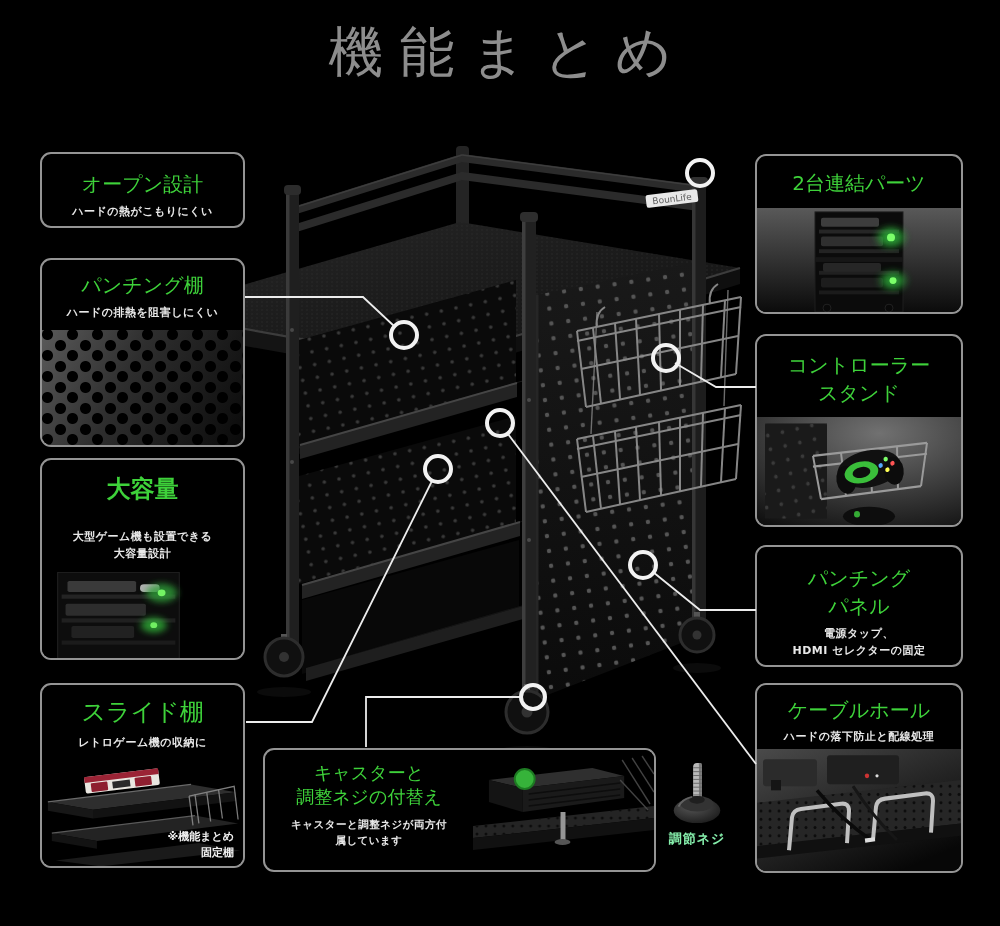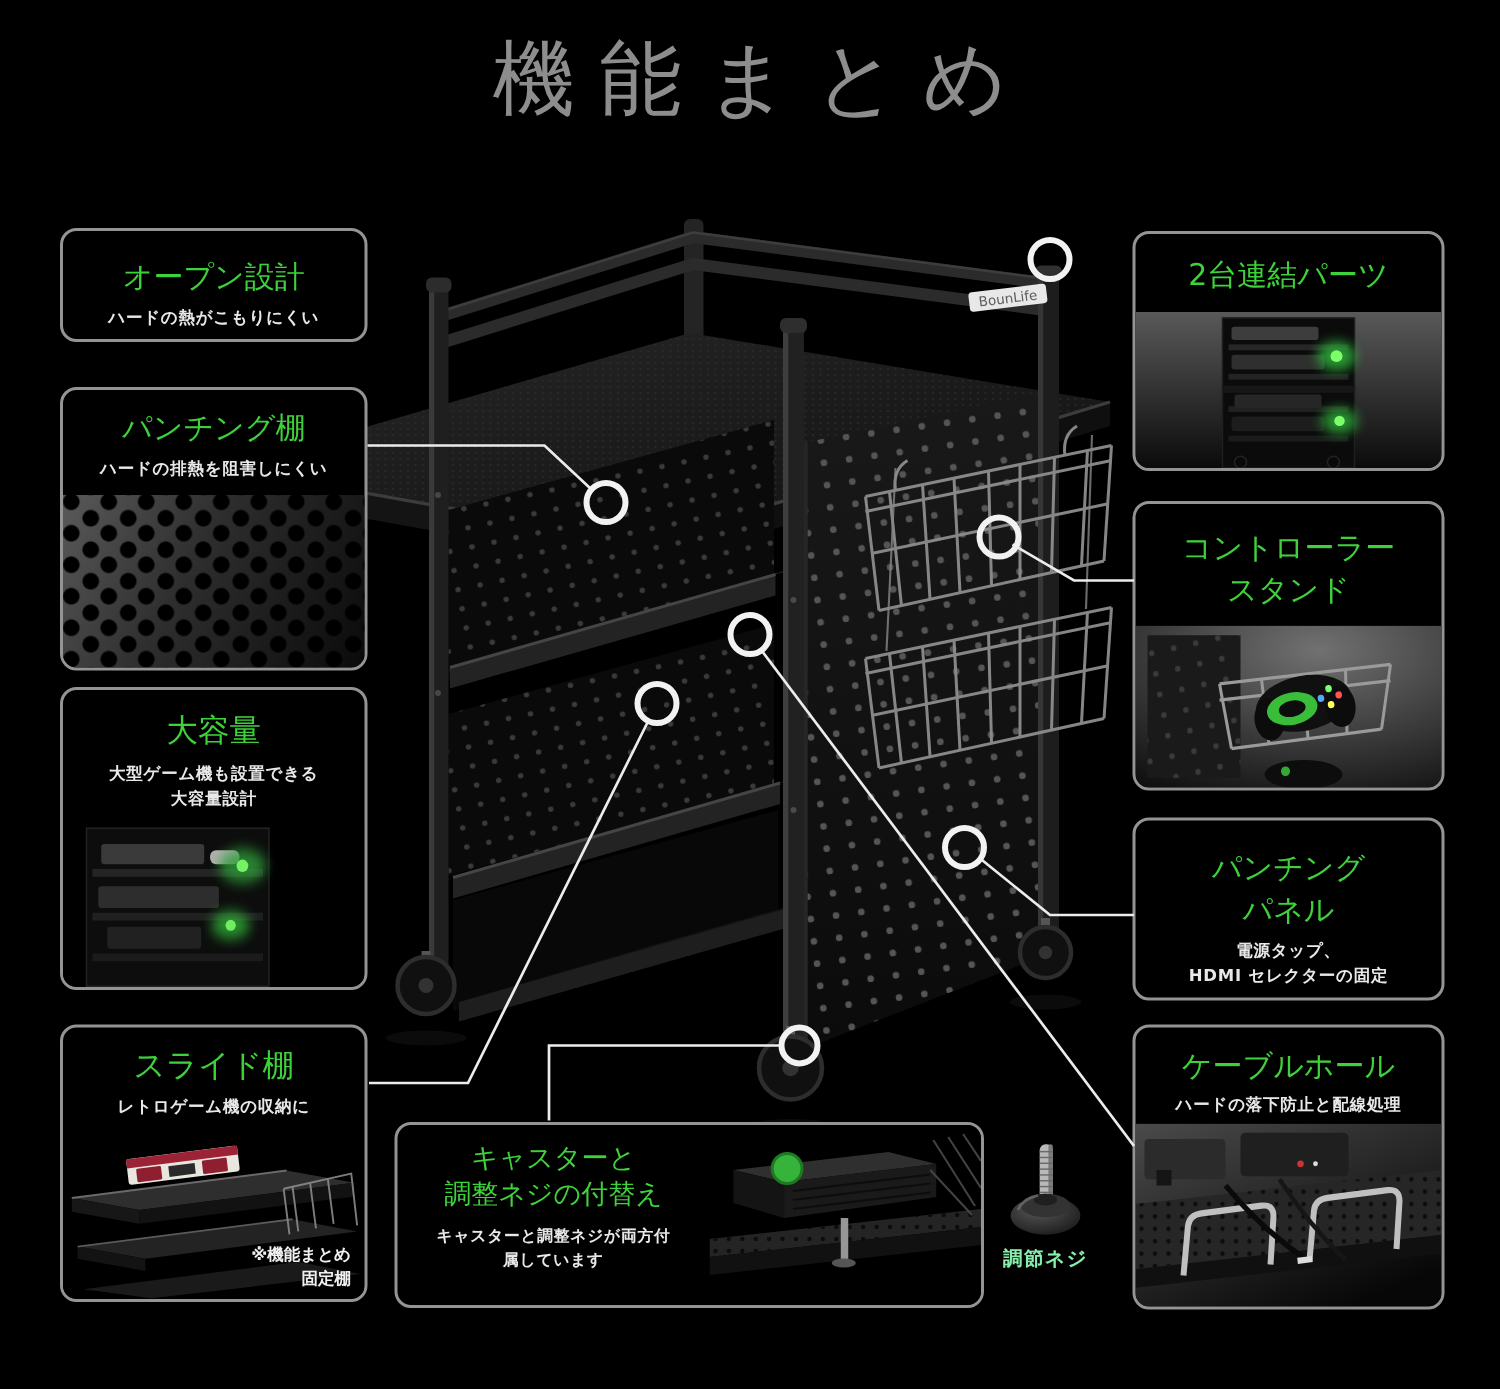--- a/index.html
+++ b/index.html
@@ -9,21 +9,21 @@
     font-size:55px;font-weight:400;color:#8d8d8d;letter-spacing:16px;padding-left:16px;box-sizing:border-box;}
   .cart-svg,.overlay-svg{position:absolute;left:0;top:0;width:1000px;height:926px;}
   .cart-svg{z-index:1;}
   .overlay-svg{z-index:3;pointer-events:none;}
   .card{position:absolute;z-index:2;background:#000;border:2px solid var(--border-gray,#949494);
     border-radius:11px;box-sizing:border-box;display:flex;flex-direction:column;overflow:hidden;text-align:center;justify-content:center;}
   .card-title{color:var(--accent-green,#3ed23a);font-weight:500;line-height:1.4;}
   .card-desc{color:#e8e8e8;font-weight:700;font-size:11px;line-height:1.55;letter-spacing:.5px;}
   .card-photo{flex:1;position:relative;overflow:hidden;}
   .card-photo svg{display:block;width:100%;height:100%;}
-  .t20{font-size:20px;} .t21{font-size:21px;} .t24{font-size:21px;} .t18{font-size:18px;}
+  .t20{font-size:20px;} .t21{font-size:24px;} .t24{font-size:24px;font-weight:bold;} .t18{font-size:18px;}
   .photo-punch{flex:1;
     background-image:
       radial-gradient(circle, #000 5px, rgba(0,0,0,0) 6px),
       radial-gradient(circle, #000 5px, rgba(0,0,0,0) 6px),
       linear-gradient(118deg,#5a5a5a 0%,#2e2e2e 42%,#0a0a0a 100%);
     background-size:25px 21px,25px 21px,100% 100%;
     background-position:6px 5px,18px 15px,0 0;}
   .connector{stroke:var(--line-white,#ececec);stroke-width:1.8;fill:none;}
   .marker{stroke:#f2f2f2;stroke-width:4;fill:none;}
   .slide-note{position:absolute;right:9px;bottom:5px;text-align:right;color:#f0f0f0;
@@ -223,21 +223,21 @@
     <div style="padding-top:11px;">
       <div class="card-title t20">パンチング棚</div>
       <div class="card-desc" style="margin-top:5px;margin-bottom:9px;">ハードの排熱を阻害しにくい</div>
     </div>
     <div class="photo-punch"></div>
   </div>
 
   <div class="card" style="left:40px;top:458px;width:205px;height:202px;">
     <div style="padding-top:13px;">
       <div class="card-title t24">大容量</div>
-      <div class="card-desc" style="margin-top:5px;margin-bottom:7px;">
+      <div class="card-desc" style="margin-top:21px;margin-bottom:7px;">
         <span>大型ゲーム機も設置できる</span><br>
         <span>大容量設計</span>
       </div>
     </div>
     <div class="card-photo">
       <svg viewBox="0 0 205 105" preserveAspectRatio="none">
         <rect width="205" height="105" fill="#000"></rect>
         <rect x="16" y="4" width="124" height="101" fill="#0d0d0d" stroke="#232323"></rect>
         <rect x="20" y="30" width="116" height="5" fill="#242424"></rect>
         <rect x="20" y="58" width="116" height="5" fill="#202020"></rect>

